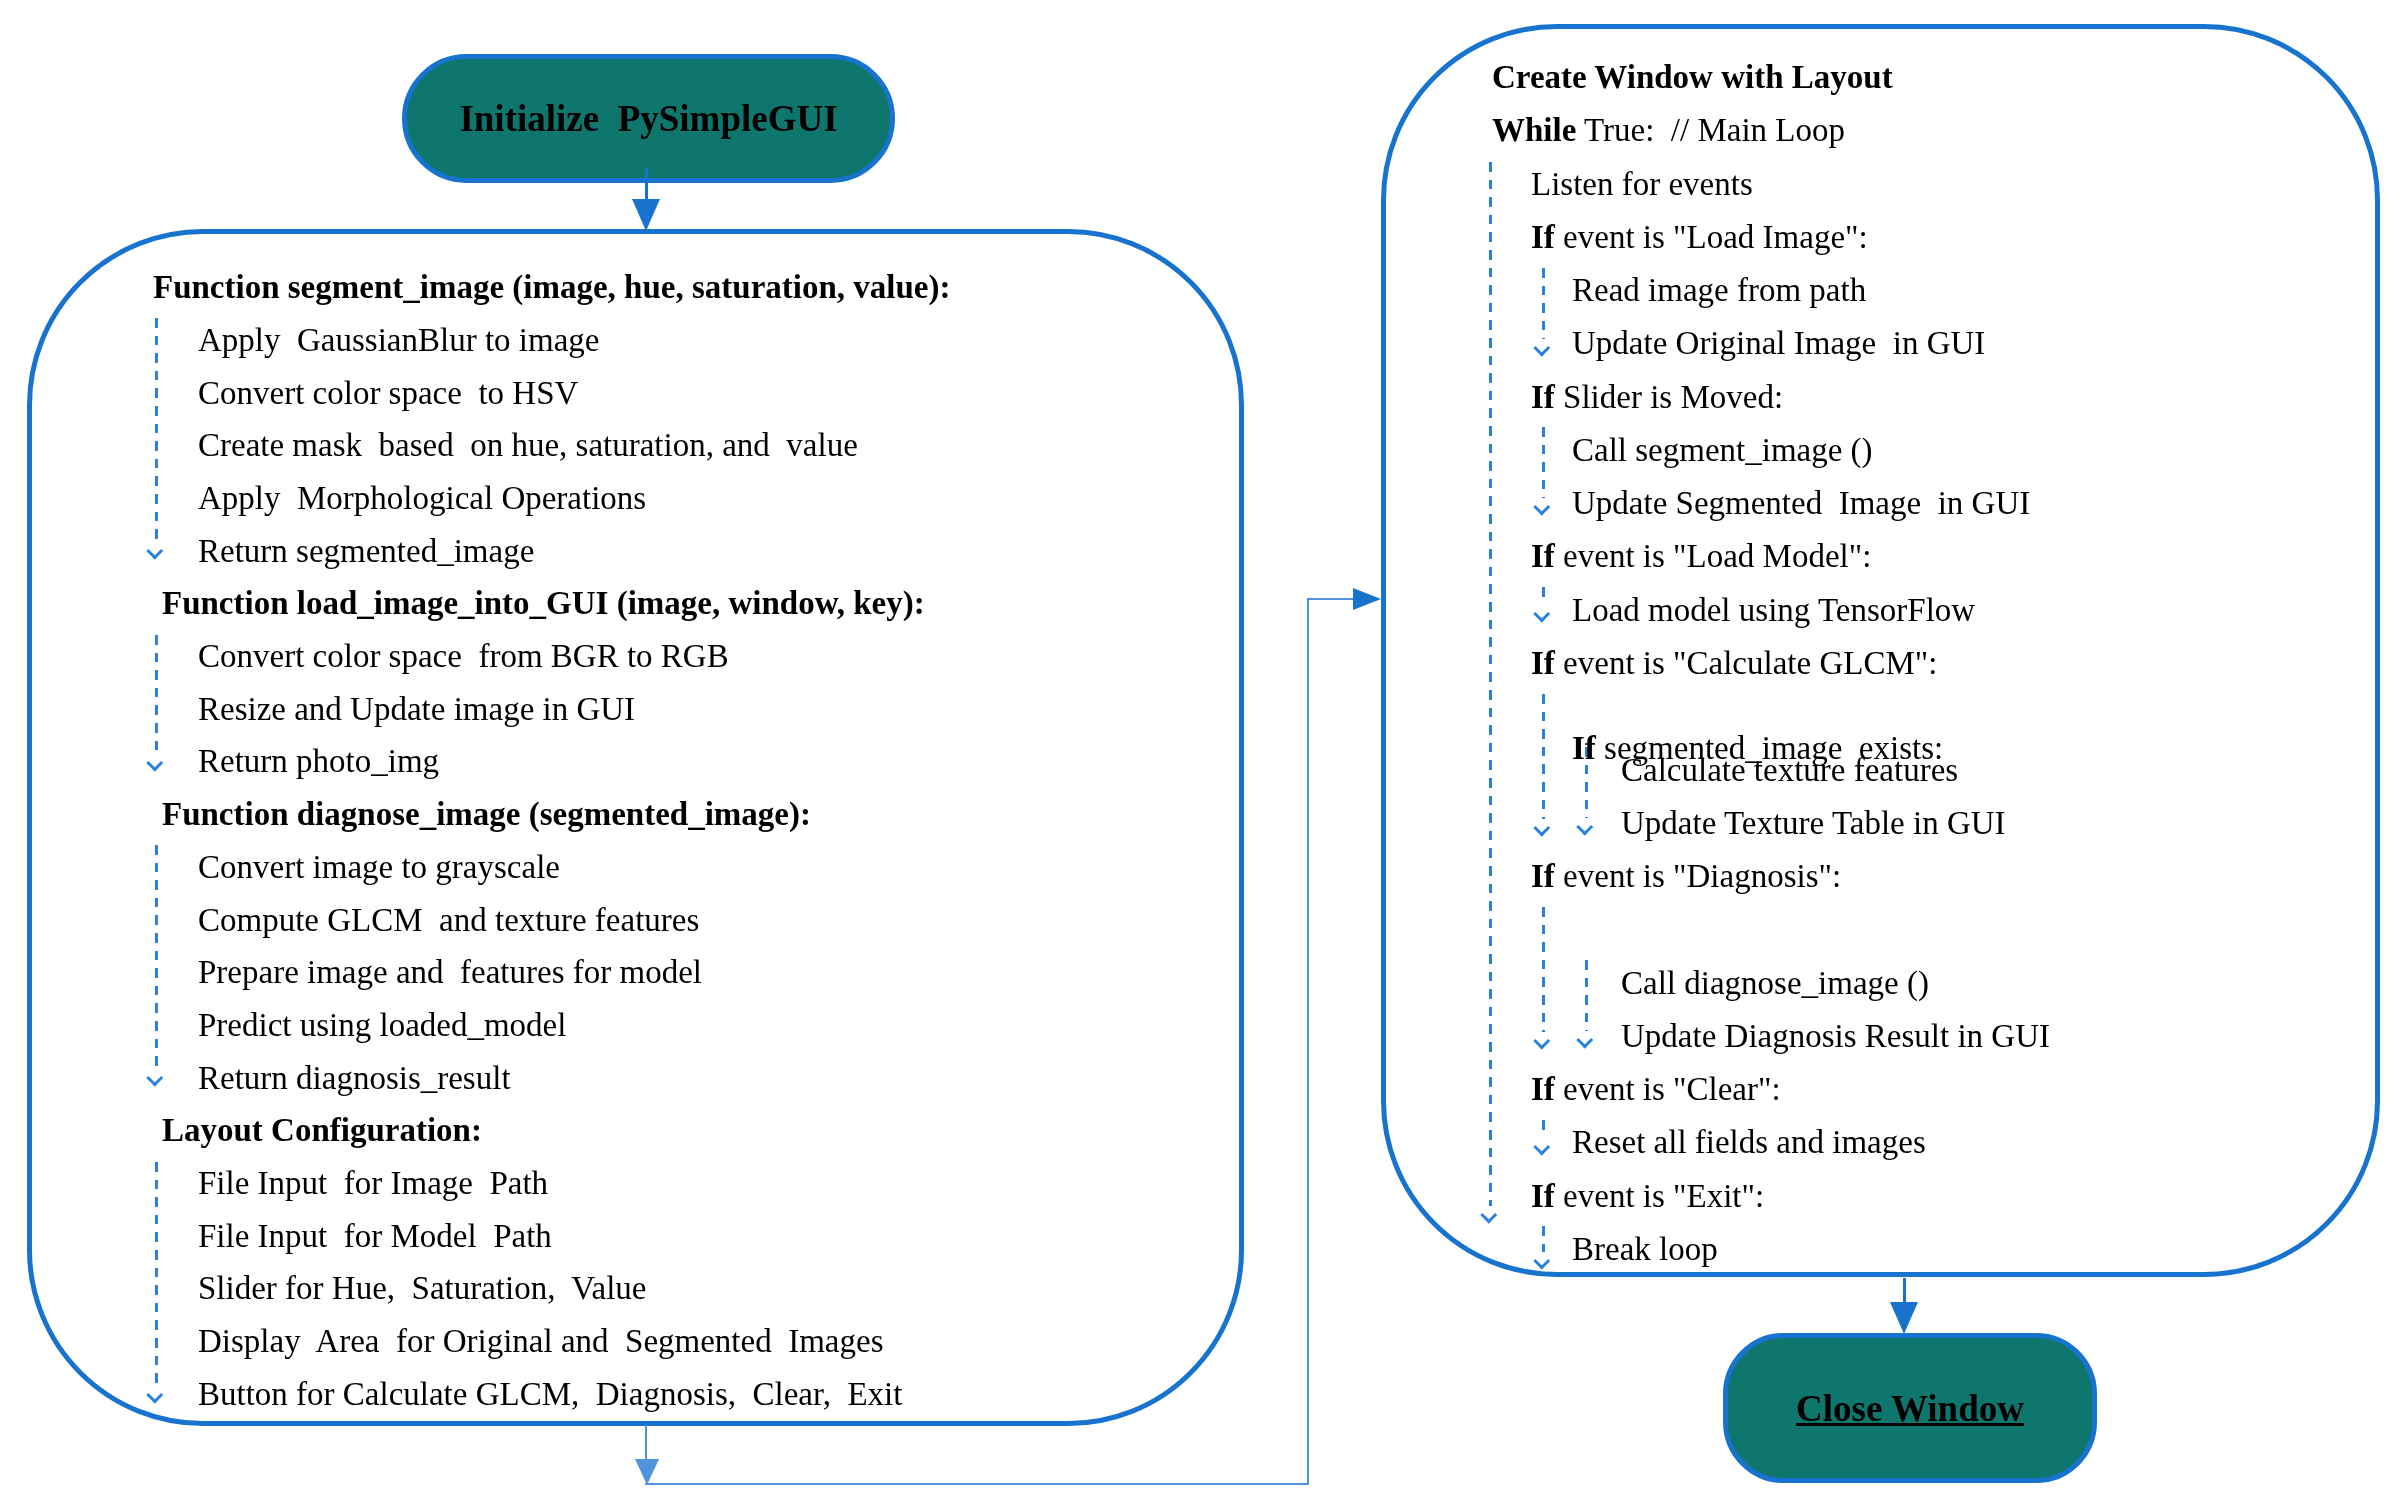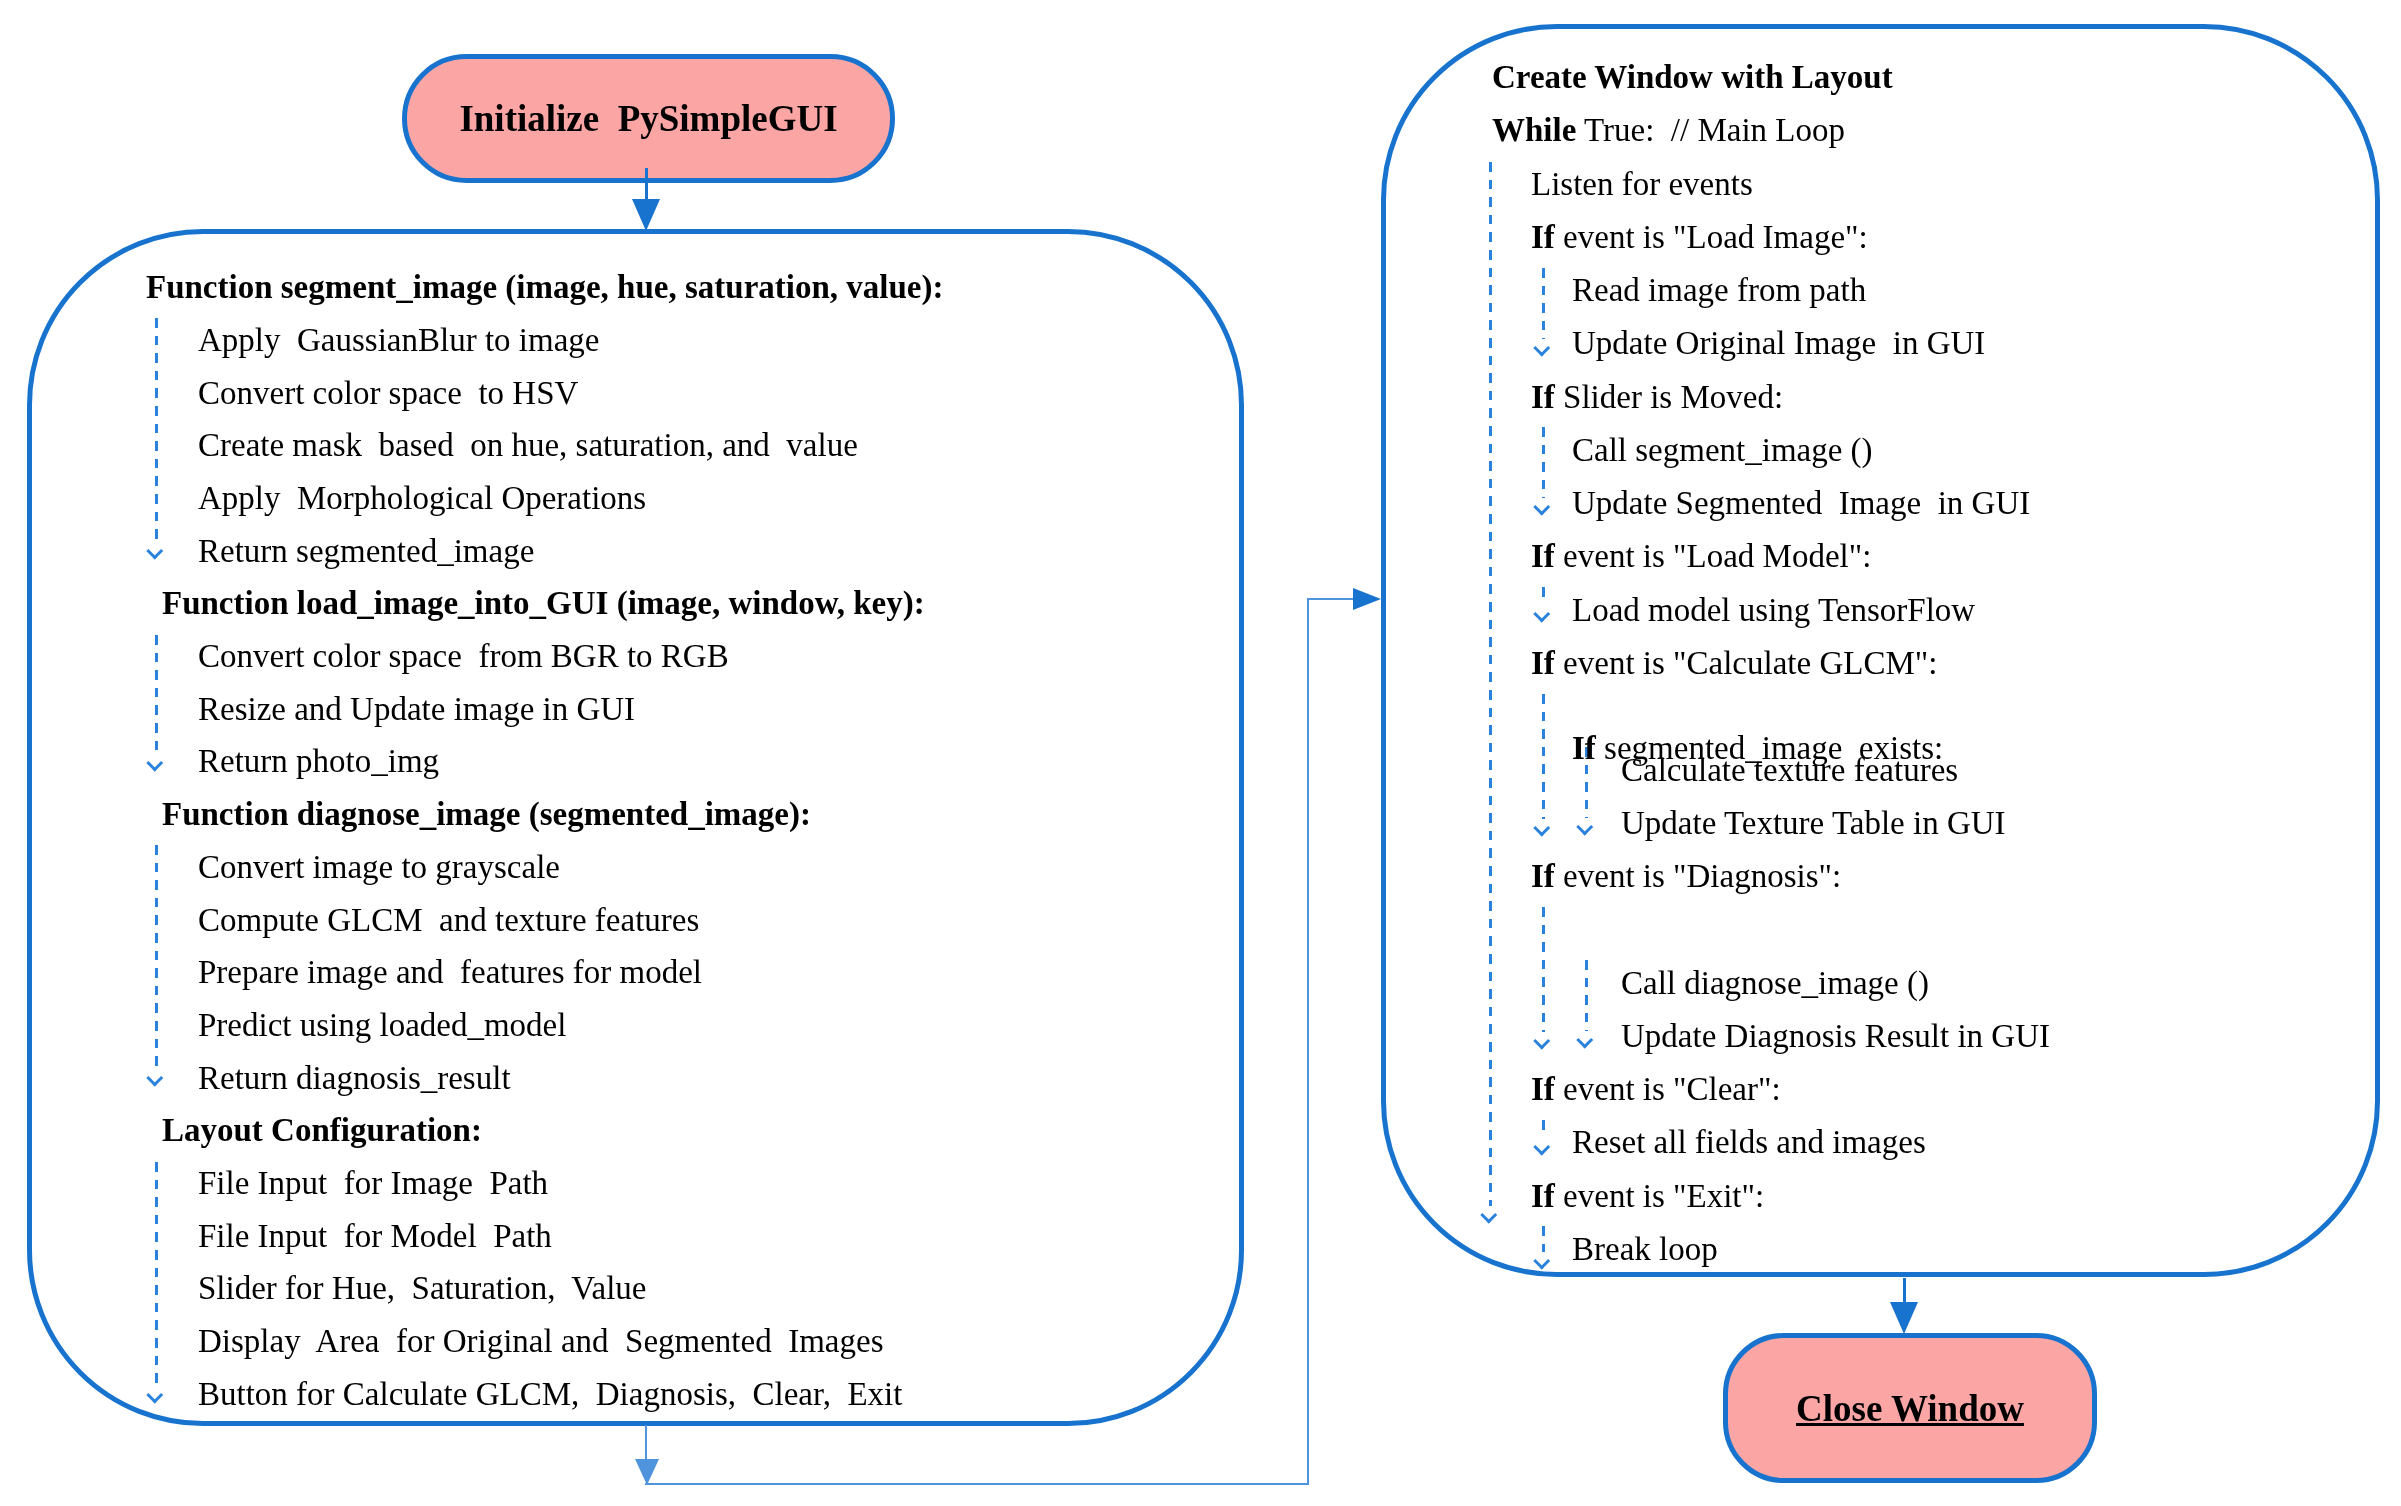--- a/index.html
+++ b/index.html
@@ -7,21 +7,21 @@
     --line:#4f94dc;     
     --dash:#2b82dd;     
   }
   html,body{margin:0;padding:0;background:#ffffff;}
   .canvas{
     position:relative;width:2401px;height:1506px;background:#ffffff;
     font-family:"Liberation Serif","DejaVu Serif",serif;color:#000;overflow:hidden;
   }
   
   .terminator{
-    position:absolute;border:5.1px solid var(--accent);background:#fca5a5;
+    position:absolute;border:5.1px solid var(--accent);background:#0f766e;
     display:flex;align-items:center;justify-content:center;box-sizing:border-box;
   }
   .terminator.start{left:402px;top:54px;width:493px;height:129px;border-radius:67px;}
   .terminator.end{left:1723px;top:1333px;width:374px;height:150px;border-radius:61px;text-decoration:underline;}
   .term-label{font-weight:bold;font-size:37px;white-space:pre;}
   
   .procbox{
     position:absolute;border:5.1px solid var(--accent);border-radius:176px;
     background:#fff;box-sizing:border-box;
   }
@@ -63,21 +63,21 @@
   </div>
 
   <div class="vsolid" style="left:645px;top:168px;height:35px;"></div>
   <div class="tri-down" style="left:632px;top:199px;"></div>
 
   <div class="procbox" id="leftBox">
     <div class="dashv" style="left:123px;top:84px;height:224px;"></div>
     <div class="dashv" style="left:123px;top:401px;height:119px;"></div>
     <div class="dashv" style="left:123px;top:611px;height:224px;"></div>
     <div class="dashv" style="left:123px;top:928px;height:224px;"></div>
-  <div class="fc-line" style="top: 27px; left: 114px; line-height: 53px;"><span class="b">Function segment_image (image, hue, saturation, value):</span></div>
+  <div class="fc-line" style="top: 27px; left: 121px; line-height: 53px;"><span class="b">Function segment_image (image, hue, saturation, value):</span></div>
       <div class="fc-line" style="top: 80px; left: 166px; line-height: 53px;"><span>Apply  GaussianBlur to image</span></div>
       <div class="fc-line" style="top: 133px; left: 166px; line-height: 53px;"><span>Convert color space  to HSV</span></div>
       <div class="fc-line" style="top: 185px; left: 166px; line-height: 53px;"><span>Create mask  based  on hue, saturation, and  value</span></div>
       <div class="fc-line" style="top: 238px; left: 166px; line-height: 53px;"><span>Apply  Morphological Operations</span></div>
       <div class="fc-line" style="top: 291px; left: 166px; line-height: 53px;"><span>Return segmented_image</span></div>
       <div class="fc-line" style="top: 343px; left: 130px; line-height: 53px;"><span class="b">Function load_image_into_GUI (image, window, key):</span></div>
       <div class="fc-line" style="top: 396px; left: 166px; line-height: 53px;"><span>Convert color space  from BGR to RGB</span></div>
       <div class="fc-line" style="top: 449px; left: 166px; line-height: 53px;"><span>Resize and Update image in GUI</span></div>
       <div class="fc-line" style="top: 501px; left: 166px; line-height: 53px;"><span>Return photo_img</span></div>
       <div class="fc-line" style="top: 554px; left: 130px; line-height: 53px;"><span class="b">Function diagnose_image (segmented_image):</span></div>

